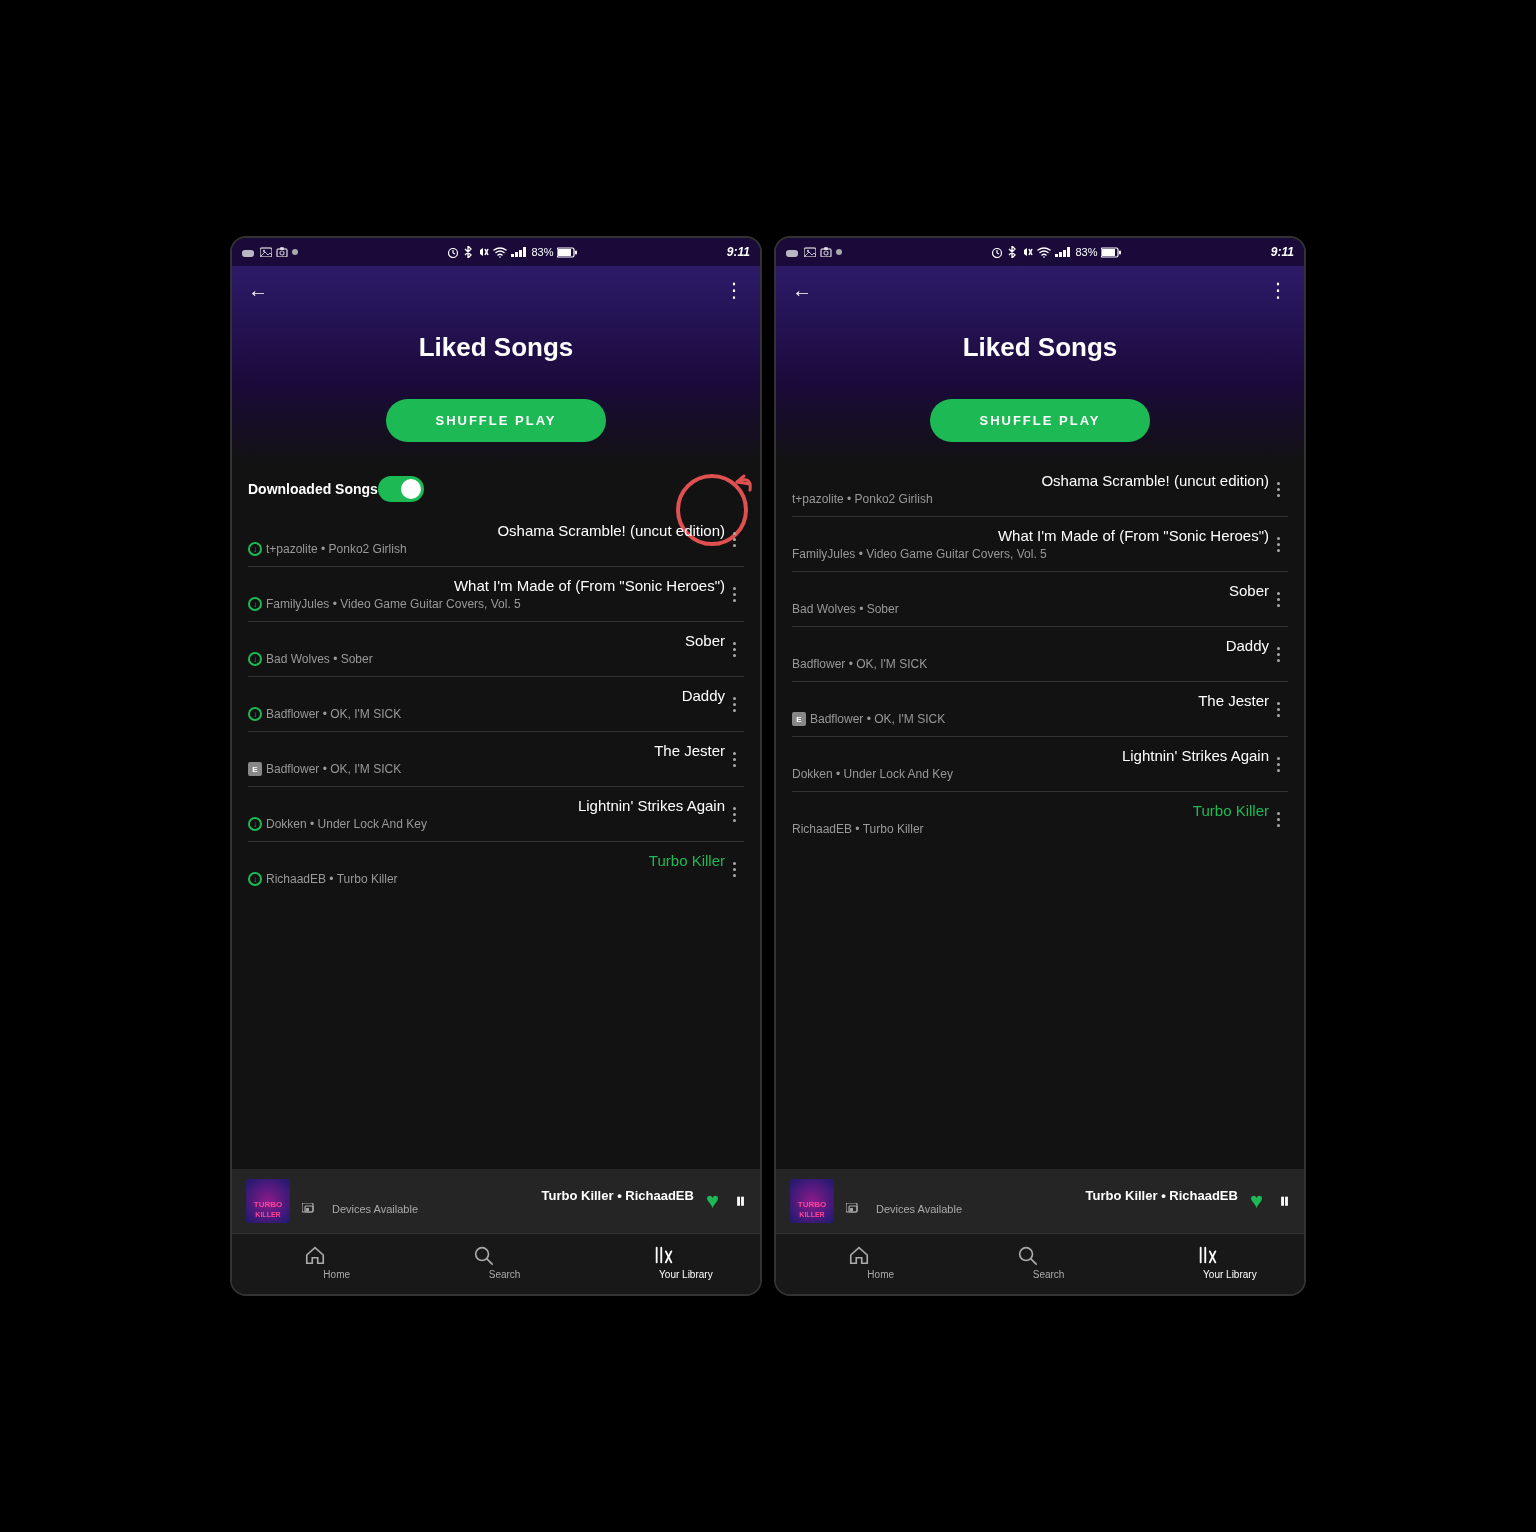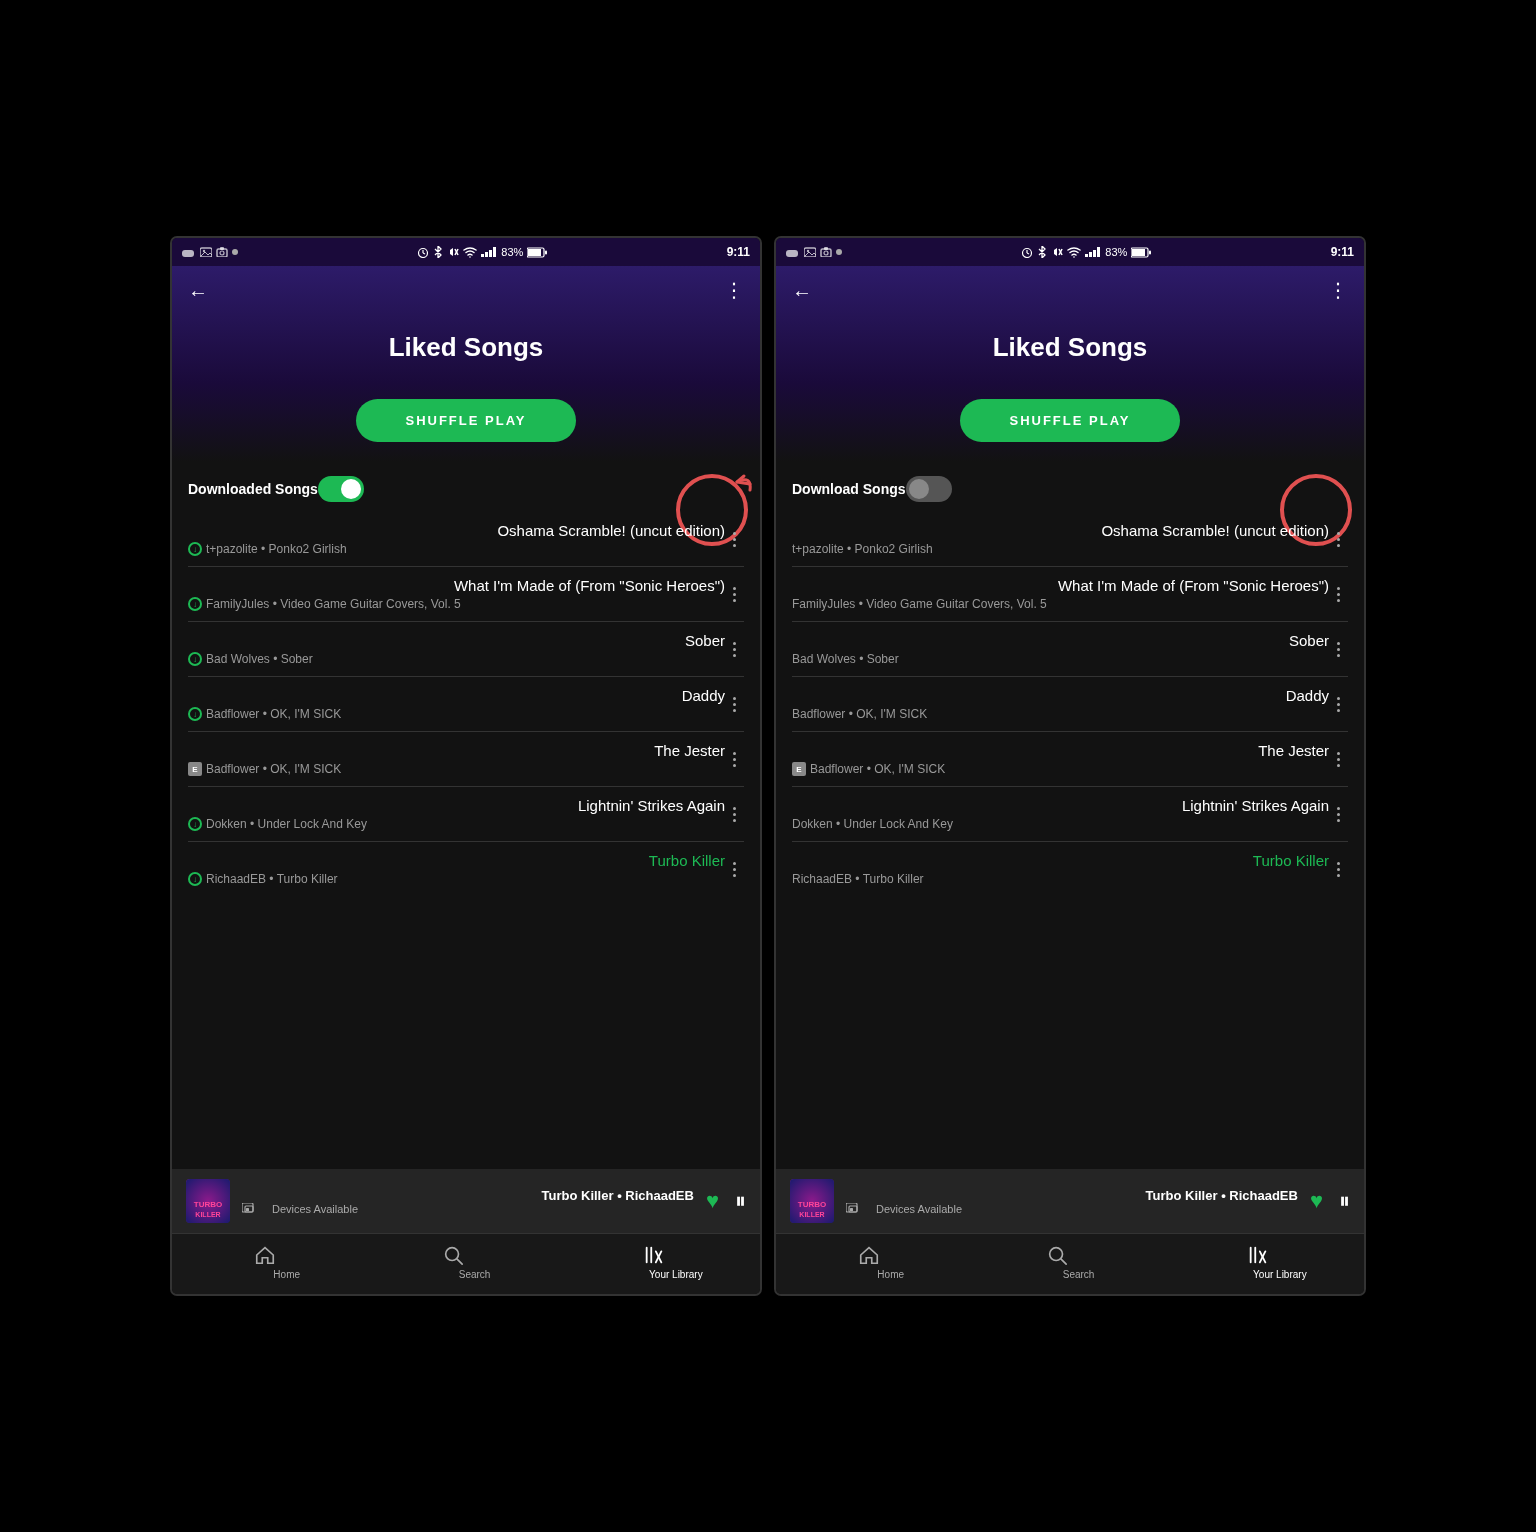--- a/index.html
+++ b/index.html
@@ -10,24 +10,24 @@
       align-items: center;
       min-height: 100vh;
       font-family: -apple-system, 'Helvetica Neue', Arial, sans-serif;
     }
     .screenshots-container {
       display: flex;
       gap: 12px;
       padding: 20px;
     }
     .phone-screen {
-      width: 592px;
+      width: 532px;
       height: 1060px;
       background: #121212;
-      border-radius: 7px;
+      border-radius: 16px;
       overflow: hidden;
       display: flex;
       flex-direction: column;
       border: 2px solid #333;
       position: relative;
     }
     
     .status-bar {
       height: 28px;
       background: #1a0a3a;
@@ -41,20 +41,21 @@
       display: flex;
       gap: 4px;
       align-items: center;
     }
     .status-right {
       display: flex;
       align-items: flex-start;
       gap: 3px;
       font-size: 10px;
       color: #fff;
+      font-style: italic;
     }
     .status-center {
       display: flex;
       align-items: center;
       gap: 4px;
     }
     
     .app-header {
       background: linear-gradient(180deg, #2d1b69 0%, #1a0a3a 60%, #121212 100%);
       padding: 12px 16px 20px;
@@ -623,34 +624,20 @@
     </div>
   <div class="app-header">
     <div class="nav-row">
       <button class="back-btn">←</button>
       <button class="more-btn">⋮</button>
     </div>
     <div class="page-title">Liked Songs</div>
     <button class="shuffle-btn">SHUFFLE PLAY</button>
   </div>
       <div class="content">
-        <div class="download-row-wrapper" style="position: relative;">
-          <div class="download-row">
-            <span class="download-label">Download Songs</span>
-      <div class="toggle-container-off" style="position:relative;">
-        <div class="toggle-track-off"></div>
-        <div class="toggle-thumb-off"></div>
-      </div>
-    </div>
-      <div style="position:absolute;right:8px;top:8px;pointer-events:none;">
-        <svg width="80" height="80" viewBox="0 0 80 80">
-          <circle cx="40" cy="40" r="34" fill="none" stroke="#e05050" stroke-width="4"></circle>
-        </svg>
-      </div>
-    </div>
         <div class="song-list">
           <div class="song-item">
             <div class="song-info">
               <div class="song-title">Oshama Scramble! (uncut edition)</div>
               <div class="song-meta">
                 <span style="color: rgb(153, 153, 153); font-size: 12px;">t+pazolite • Ponko2 Girlish</span>
               </div>
             </div>
             <div class="dots-v">
               <div class="dot"></div>

